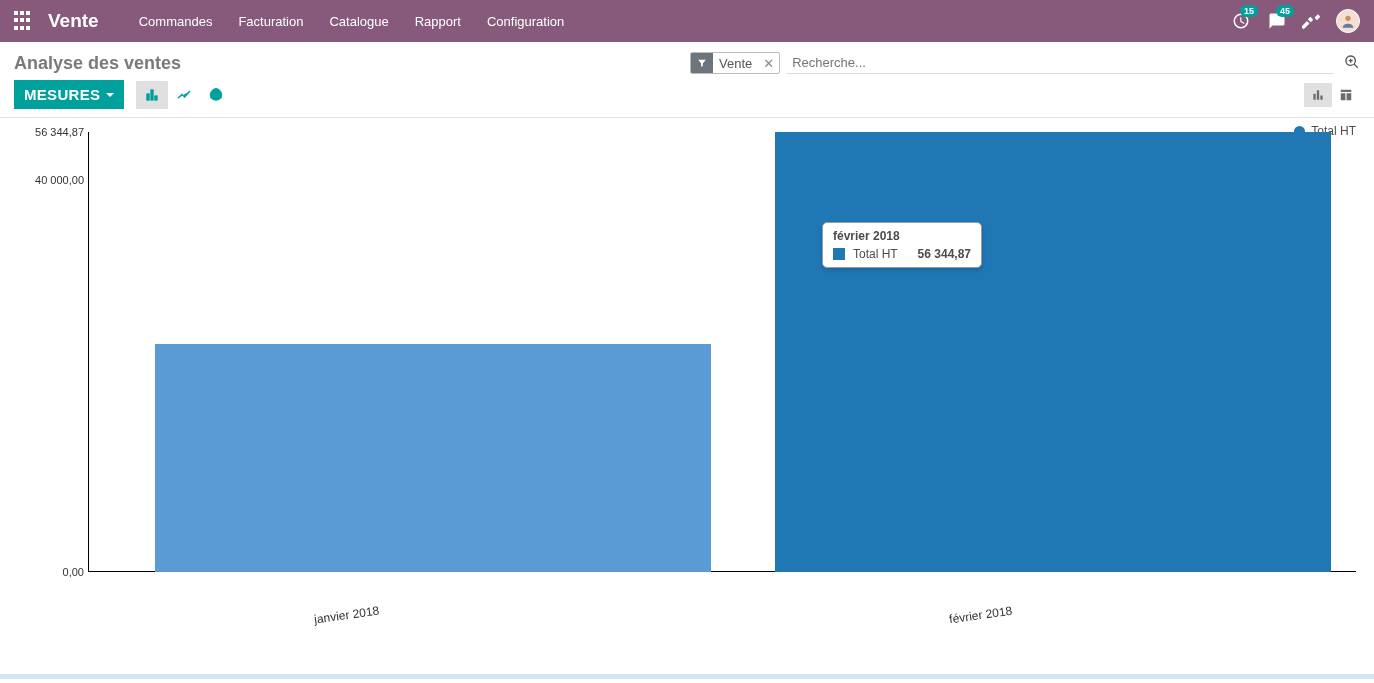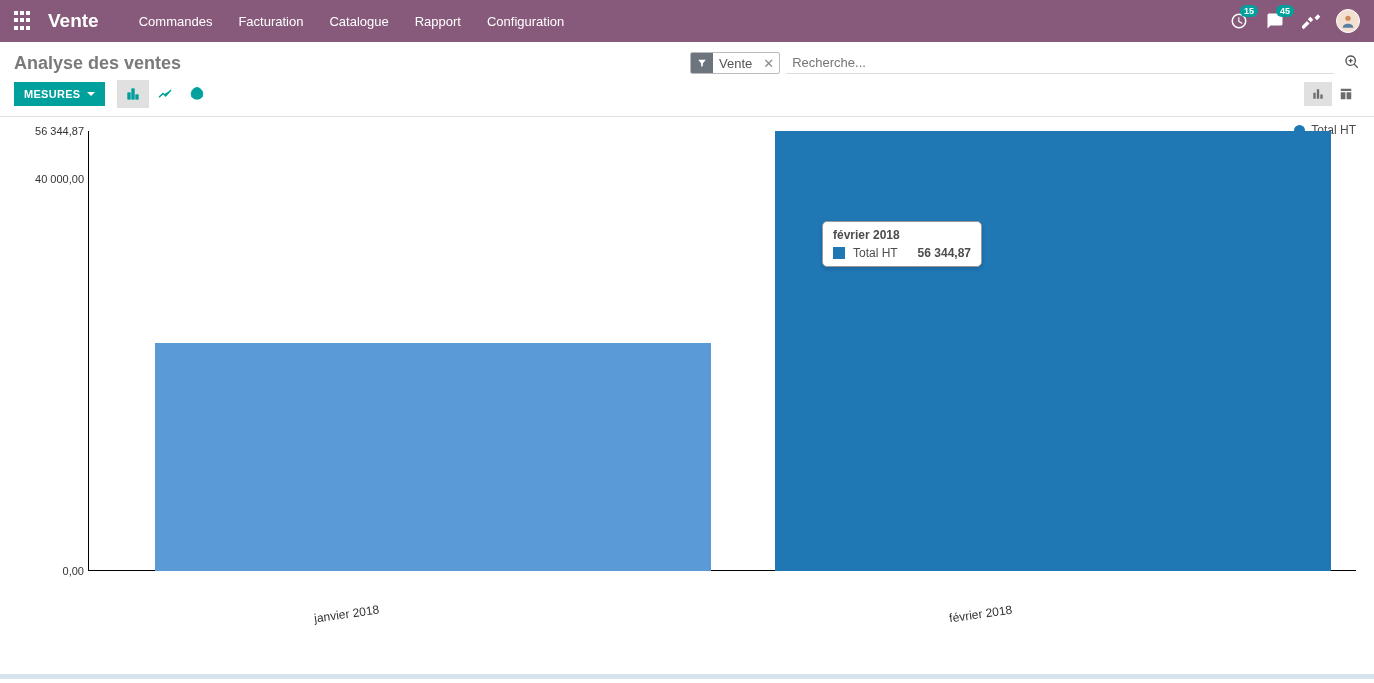--- a/index.html
+++ b/index.html
@@ -21,21 +21,21 @@
     align-items: center;
     padding: 0 14px;
     color: #fff;
   }
   .apps-icon { width: 20px; height: 20px; display: flex; flex-wrap: wrap; gap:2px; margin-right: 14px; cursor:pointer;}
   .apps-icon span { width:4px; height:4px; background:#fff; }
   .brand { font-weight: bold; font-size: 19px; margin-right: 40px; }
   .menu { display: flex; gap: 26px; }
   .menu a { color: #fff; text-decoration: none; font-size: 13px; cursor:pointer;}
   .top-right { margin-left: auto; display: flex; align-items: center; gap: 14px; }
-  .badge-wrap { position: relative; width:22px; height:22px; display:flex;align-items:center;}
+  .badge-wrap { position: relative; width:22px; height:22px; display:flex;align-items:center;justify-content:center;}
   .badge-wrap svg { width:18px;height:18px; fill:#fff; }
   .badge { position:absolute; top:-5px; right:-6px; background:#00a09d; color:#fff; border-radius:8px; font-size:9px; padding:1px 4px; font-weight:bold;}
   .tool-icon {width:20px;height:20px;display:flex;align-items:center;justify-content:center;cursor:pointer;}
   .avatar { width:24px;height:24px;border-radius:50%;background:#f3e0d3;border:1px solid #fff;display:flex;align-items:center;justify-content:center;cursor:pointer;}
   .avatar svg{width:16px;height:16px;}
 
   
   .ctrl { border-bottom:1px solid #e0e0e0; }
   .ctrl-top {
     display:flex; padding:10px 14px 6px 14px; align-items:center;
@@ -47,21 +47,21 @@
   .facet-label svg{width:10px;height:10px;fill:#fff;}
   .facet-val { padding:0 6px; color:#555;}
   .facet-remove { padding:0 5px; color:#888; cursor:pointer;}
   .search-input { flex:1; border:none; border-bottom:1px solid #ddd; outline:none; font-size:13px; padding:3px 6px; color:#888; margin-left:6px;}
   .search-plus { margin-left:10px; cursor:pointer;}
   .search-plus svg{width:16px;height:16px;fill:#555;}
 
   .ctrl-bottom { display:flex; align-items:center; padding:0 14px 8px 14px;}
   .mes-btn {
     background:#00a09d; color:#fff; border:none; padding:6px 10px;
-    font-size:11px; font-weight:bold; letter-spacing:0.3px;
+    font-size:15px; font-weight:bold; letter-spacing:0.3px;
     display:flex; align-items:center; gap:6px; cursor:pointer;
   }
   .mes-btn .caret{ width:0;height:0;border-left:4px solid transparent;border-right:4px solid transparent;border-top:4px solid #fff;}
   .chart-type-group { display:flex; margin-left:12px; gap:0;}
   .ct-btn { width:32px; height:28px; display:flex;align-items:center;justify-content:center; cursor:pointer; color:#00a09d;}
   .ct-btn.active{ background:#e0e0e0;}
   .ct-btn svg { width:16px;height:16px; fill:currentColor; stroke:currentColor;}
   .right-switch { margin-left:auto; display:flex;}
   .rs-btn{ width:28px;height:24px; display:flex;align-items:center;justify-content:center; cursor:pointer;}
   .rs-btn.active{ background:#e0e0e0;}

